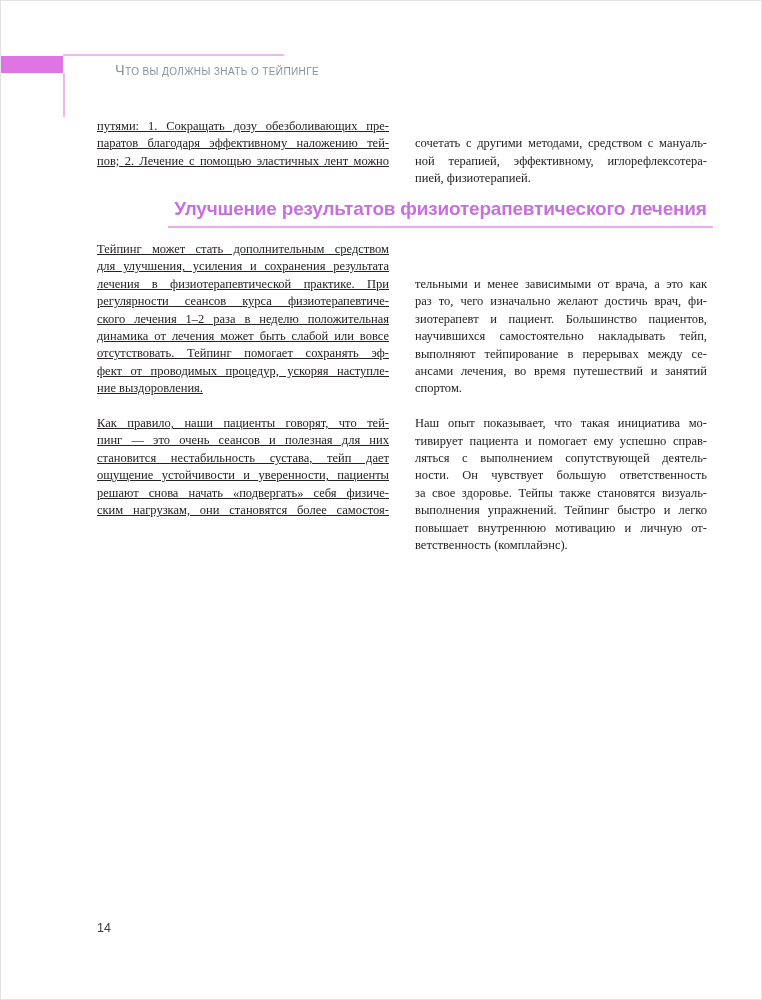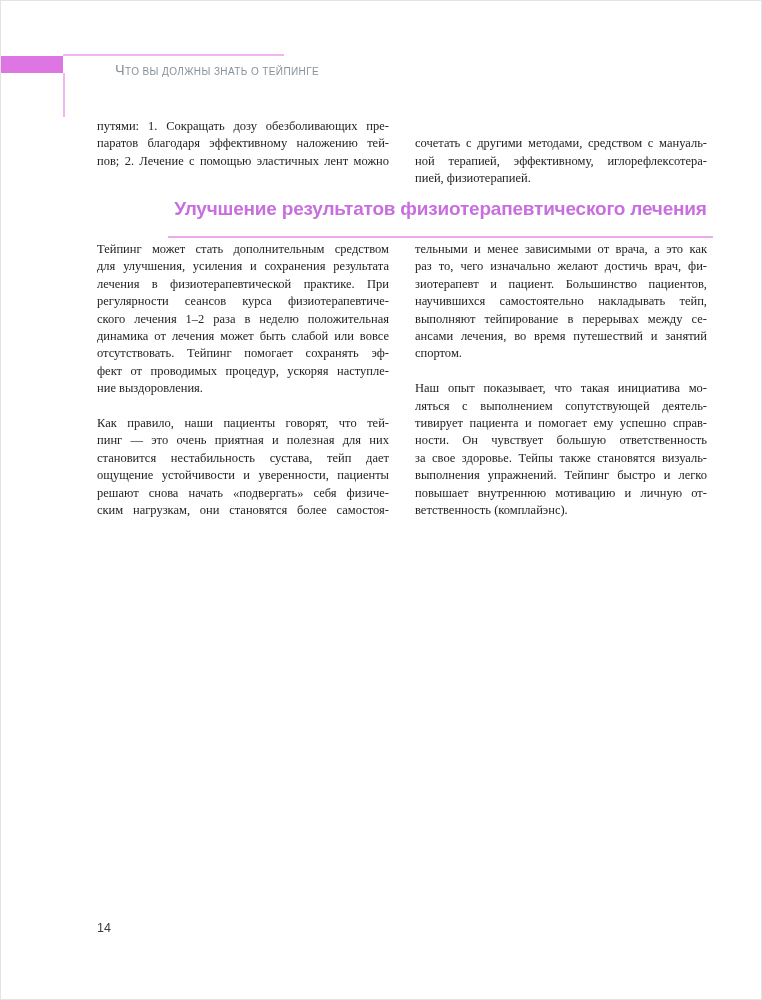--- a/index.html
+++ b/index.html
@@ -62,33 +62,33 @@
   .section-heading {
     position: absolute;
     left: 167px; top: 197px;
     width: 545px;
     text-align: center;
     font-family: "Liberation Sans", sans-serif;
     font-weight: bold;
     font-size: 19px;
     letter-spacing: -0.2px;
     color: var(--heading-text);
-    padding-bottom: 16px;
+    padding-bottom: 6px;
     border-bottom: 2px solid var(--heading-underline);
   }
 
   
   .col {
     position: absolute;
     width: 292px;
     font-size: 12.5px;
     line-height: 17.4px;
   }
-  .col-left  { left: 96px;  }
-  .col-right { left: 414px; }
+  .col-left  { left: 96px; text-decoration: underline;  }
+  .col-right { left: 414px; margin-top: 35px; }
   .intro-row .col { top: 117px; }
   .body-row  .col { top: 240px; }
   .para + .para { margin-top: 17.4px; }
   .line {
     white-space: nowrap;
     text-align: justify;
     text-align-last: justify;
   }
   .line.last {
     text-align: center;
@@ -137,41 +137,41 @@
           <div class="line">лечения в физиотерапевтической практике. При</div>
           <div class="line">регулярности сеансов курса физиотерапевтиче-</div>
           <div class="line">ского лечения 1–2 раза в неделю положительная</div>
           <div class="line">динамика от лечения может быть слабой или вовсе</div>
           <div class="line">отсутствовать. Тейпинг помогает сохранять эф-</div>
           <div class="line">фект от проводимых процедур, ускоряя наступле-</div>
           <div class="line last">ние выздоровления.</div>
         </div>
       <div class="para">
           <div class="line">Как правило, наши пациенты говорят, что тей-</div>
-          <div class="line">пинг — это очень приятная и полезная для них</div>
+          <div class="line">пинг — это очень сеансов и полезная для них</div>
           <div class="line">становится нестабильность сустава, тейп дает</div>
           <div class="line">ощущение устойчивости и уверенности, пациенты</div>
           <div class="line">решают снова начать «подвергать» себя физиче-</div>
           <div class="line">ским нагрузкам, они становятся более самостоя-</div>
         </div>
     </div>
     <div class="col col-right">
       <div class="para">
           <div class="line">тельными и менее зависимыми от врача, а это как</div>
           <div class="line">раз то, чего изначально желают достичь врач, фи-</div>
           <div class="line">зиотерапевт и пациент. Большинство пациентов,</div>
           <div class="line">научившихся самостоятельно накладывать тейп,</div>
           <div class="line">выполняют тейпирование в перерывах между се-</div>
           <div class="line">ансами лечения, во время путешествий и занятий</div>
           <div class="line last">спортом.</div>
         </div>
       <div class="para">
           <div class="line">Наш опыт показывает, что такая инициатива мо-</div>
+          <div class="line">тивирует пациента и помогает ему успешно справ-</div>
           <div class="line">ляться с выполнением сопутствующей деятель-</div>
-          <div class="line">тивирует пациента и помогает ему успешно справ-</div>
           <div class="line">ности. Он чувствует большую ответственность</div>
           <div class="line">за свое здоровье. Тейпы также становятся визуаль-</div>
           <div class="line">выполнения упражнений. Тейпинг быстро и легко</div>
           <div class="line">повышает внутреннюю мотивацию и личную от-</div>
           <div class="line last">ветственность (комплайэнс).</div>
         </div>
     </div>
   </div>
 
   <div class="page-number">14</div>

